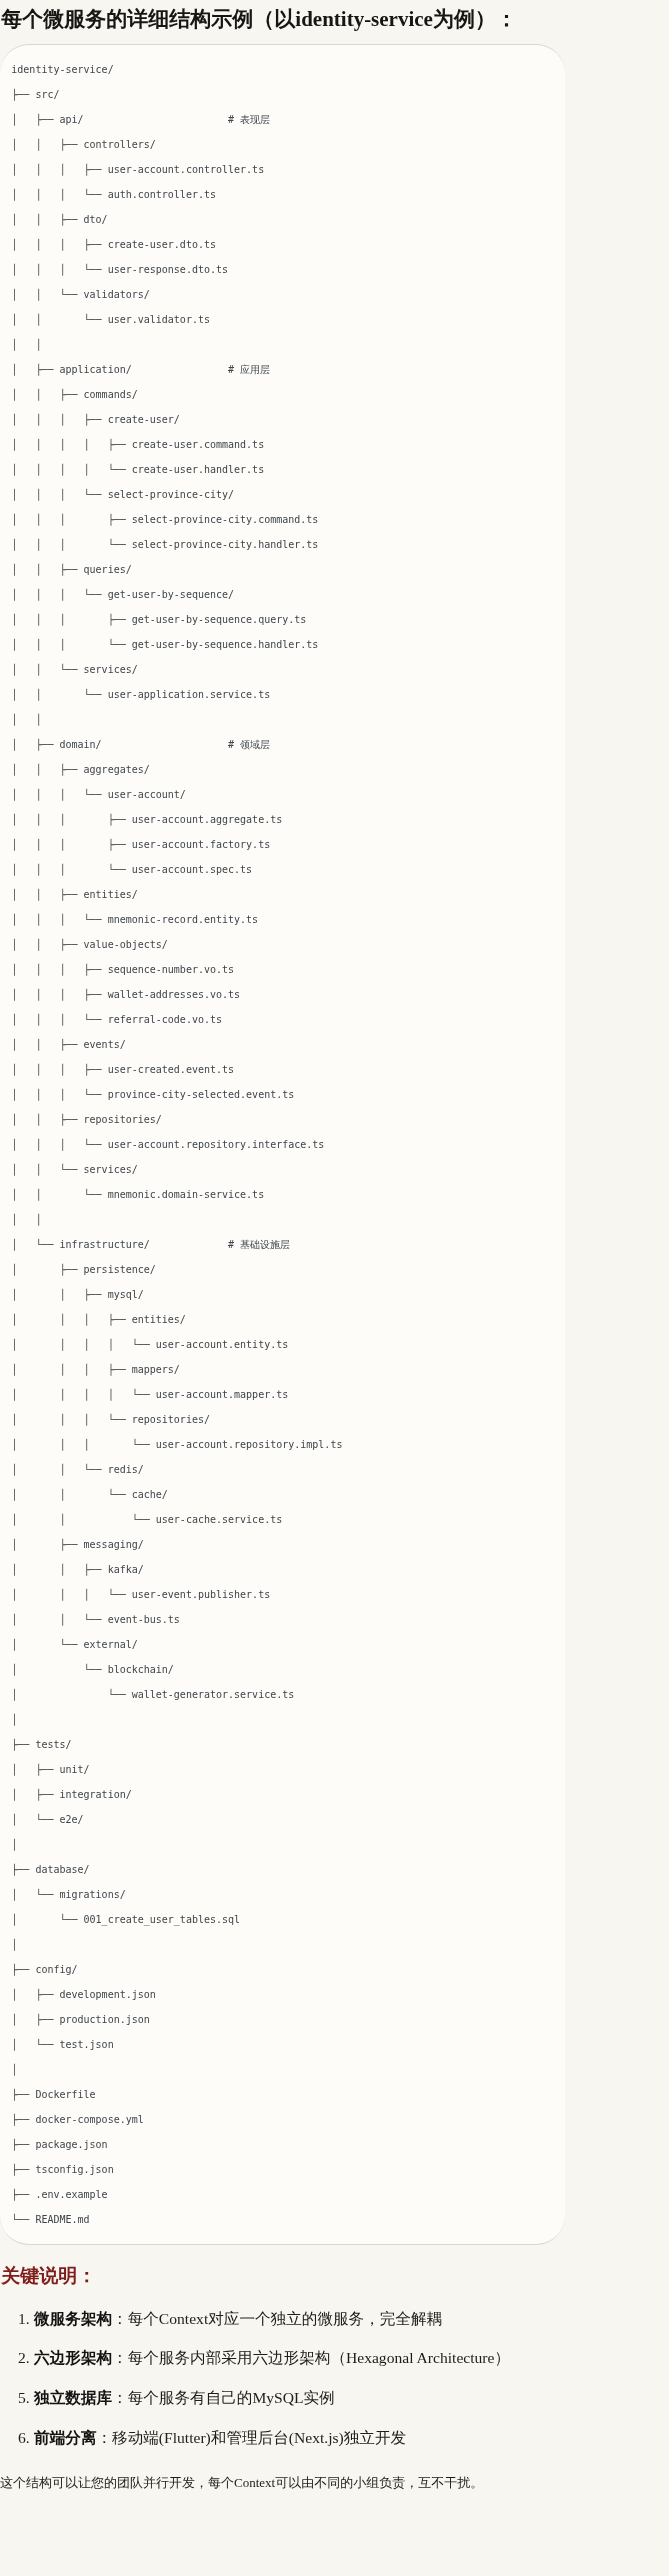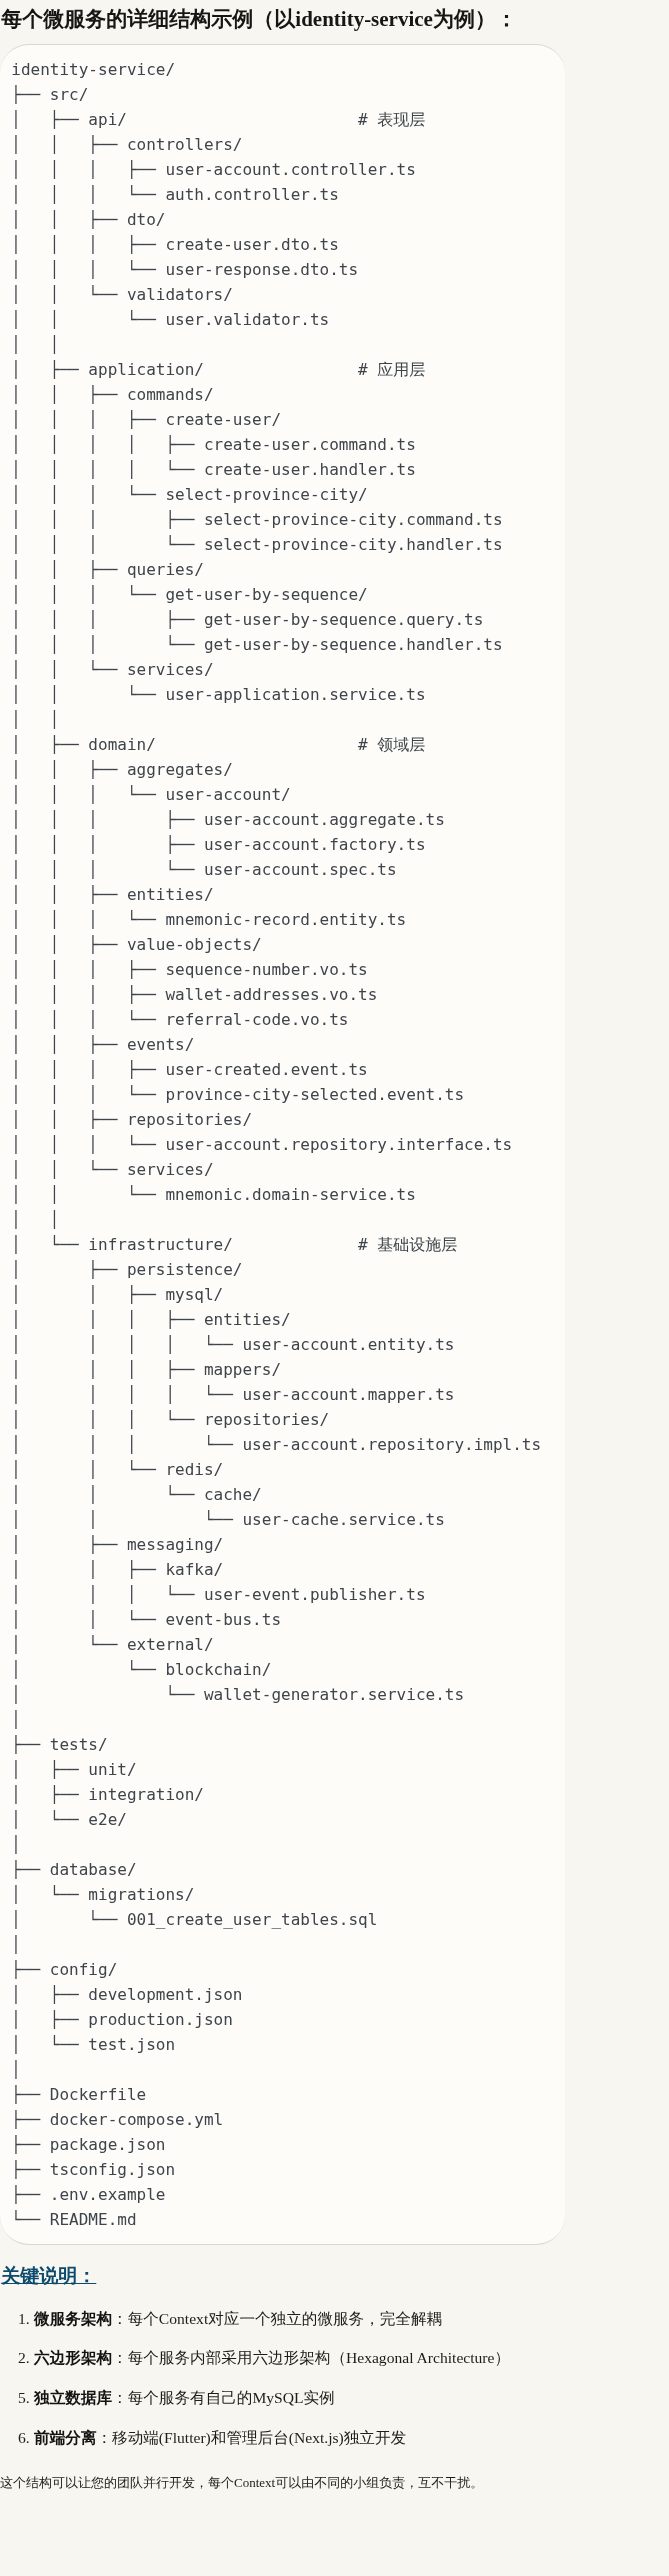--- a/index.html
+++ b/index.html
@@ -26,35 +26,34 @@
     color: #171614;
   }
   .code-block {
     display: block;
     margin: 0;
     padding: 12px 11.3px;
     background: #FDFCF8;
     border-top: 0.6px solid #D9D7D1;
     border-bottom: 0.6px solid #D9D7D1;
     font-family: "DejaVu Sans Mono", "Liberation Mono", monospace;
-    font-size: 16px;
+    font-size: 10px;
     line-height: 25px;
     color: #3E444B;
     white-space: pre;
     overflow: hidden;
     border-radius: 29px;
   }
   .notes-heading {
     font-size: 19px;
     line-height: 1.25;
     font-weight: 700;
     margin: 19px 0 20.6px 0;
     padding-left: 1.3px;
-    color: #0c4a6e;
-    text-decoration: underline;
+    color: #7f1d1d;
   }
   .note-item {
     font-size: 15.6px;
     line-height: 1.3;
     margin: 0 0 19.4px 0;
     padding-left: 18px;
   }
   .note-number {
     margin-right: 4.4px;
   }

